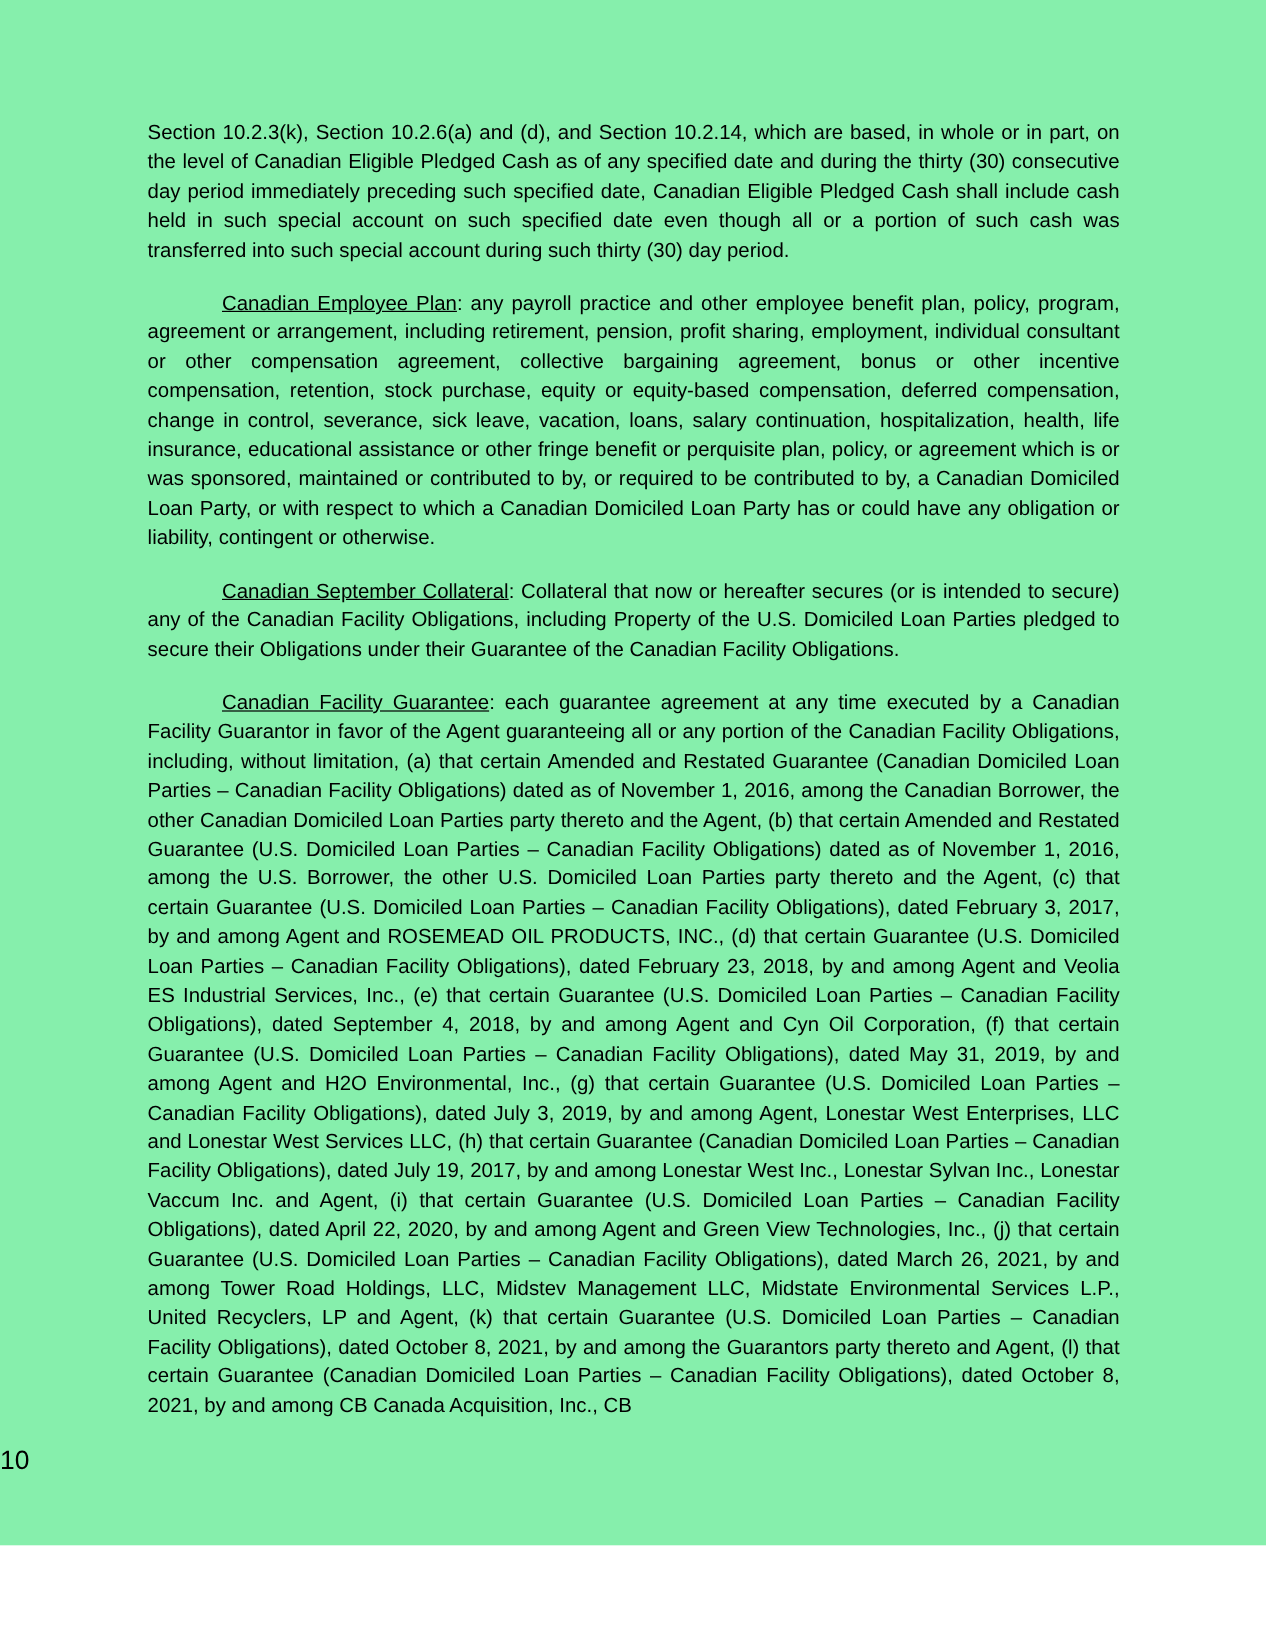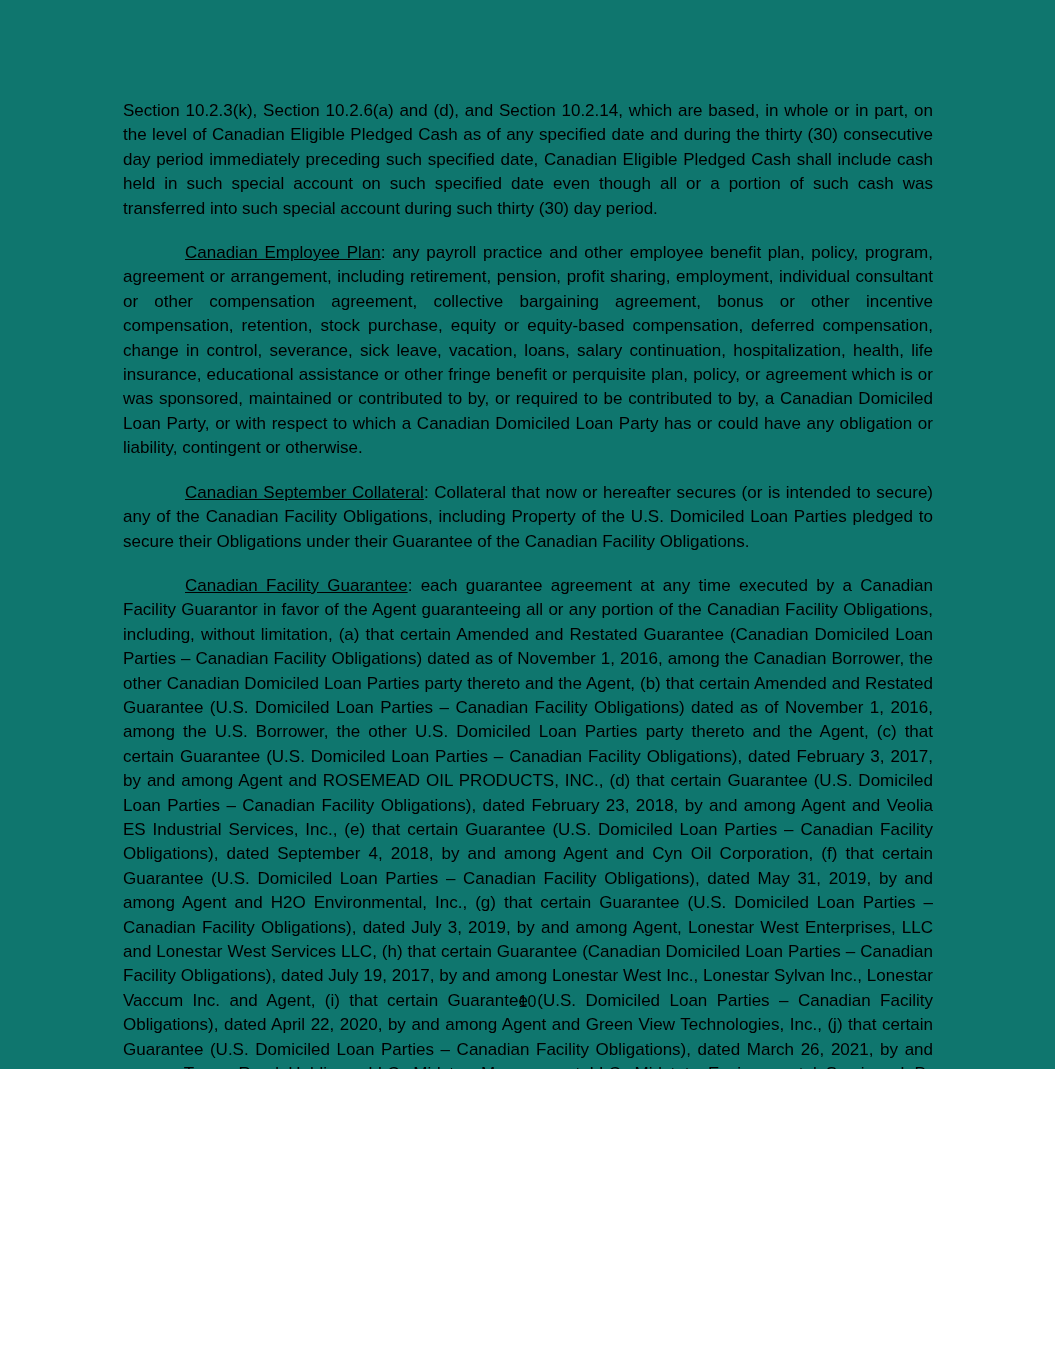--- a/index.html
+++ b/index.html
@@ -3,22 +3,22 @@
 <meta charset="utf-8">
 <style>
   html, body {
     margin: 0;
     padding: 0;
     background: #ffffff;
   }
   .page {
     position: relative;
     width: 1055px;
-    height: 1069px;
-    background: #0f766e;
+    height: 1288px;
+    background: #86efac;
     font-family: "Liberation Sans", sans-serif;
     color: #000000;
     overflow: hidden;
   }
   .content {
     position: absolute;
     top: 99px;
     left: 123px;
     width: 810px;
     font-size: 17px;
@@ -33,22 +33,22 @@
     margin-top: 18px;
   }
   .term {
     text-decoration: underline;
   }
   .footer {
     position: absolute;
     left: 0;
     bottom: 58px;
     width: 100%;
-    text-align: center;
-    font-size: 16px;
+    text-align: left;
+    font-size: 22px;
   }
 </style>
 </head>
 <body>
 
 <div class="page">
   <div class="content">
 
     <p class="para"><span>Section 10.2.3(k), Section 10.2.6(a) and (d), and Section 10.2.14, which are based, in whole or in part, on the level of Canadian Eligible Pledged Cash as of any specified date and during the thirty (30) consecutive day period immediately preceding such specified date, Canadian Eligible Pledged Cash shall include cash held in such special account on such specified date even though all or a portion of such cash was transferred into such special account during such thirty (30) day period.</span></p>
 

